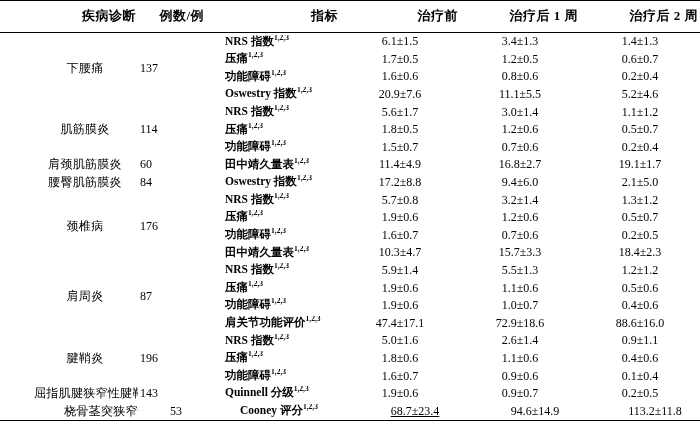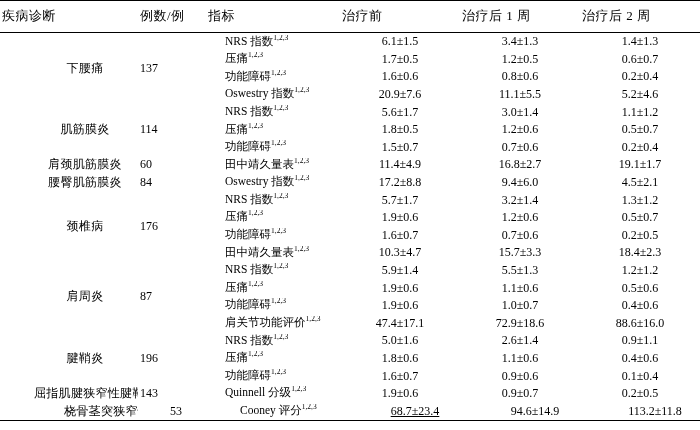--- a/index.html
+++ b/index.html
@@ -28,24 +28,24 @@
     font-size: 11.5px;
   }
   table.data col.c0 { width: 138px; }
   table.data col.c1 { width: 68px; }
   table.data col.c2 { width: 134px; }
   table.data col.c3 { width: 120px; }
   table.data col.c4 { width: 120px; }
   table.data col.c5 { width: 120px; }
 
   thead th {
-    font-weight: normal;
+    font-weight: bold;
     font-size: 13px;
     padding: 6px 2px 7px 2px;
-    text-align: left;
+    text-align: right;
     border-top: 1.6px solid #000;
     border-bottom: 1.1px solid #000;
     vertical-align: middle;
     letter-spacing: 0.5px;
   }
   tbody td {
     padding: 0;
     vertical-align: middle;
     line-height: 1.0;
     height: 17.6px;
@@ -67,20 +67,21 @@
     font-size: 12px;
     letter-spacing: 0.3px;
     margin-left: 32px;
   }
   .nhao {
     font-size: 12px;
   }
   .metric-wrap {
     display: block;
     text-align: center;
+    font-weight: bold;
   }
   .metric-inner {
     display: inline-block;
     text-align: left;
     min-width: 96px;
   }
   .val {
     font-size: 12px;
     text-align: center;
     font-family: "Liberation Serif", "DejaVu Serif", serif;
@@ -258,35 +259,35 @@
           <td>
             <span class="cell-inner metric-wrap"><span class="metric-inner">Oswestry 指数<sup>1,2,3</sup></span></span>
           </td>
           <td>
             <span class="cell-inner val">17.2±8.8</span>
           </td>
           <td>
             <span class="cell-inner val">9.4±6.0</span>
           </td>
           <td>
-            <span class="cell-inner val">4.5±2.1</span>
+            <span class="cell-inner val">2.1±5.0</span>
           </td>
         </tr>
         <tr>
           <td class="disease-cell" rowspan="4">
             <span class="cell-inner disease">颈椎病</span>
           </td>
           <td class="disease-cell" rowspan="4">
             <span class="cell-inner nhao">176</span>
           </td>
           <td>
             <span class="cell-inner metric-wrap"><span class="metric-inner">NRS 指数<sup>1,2,3</sup></span></span>
           </td>
           <td>
-            <span class="cell-inner val">5.7±1.7</span>
+            <span class="cell-inner val">5.7±0.8</span>
           </td>
           <td>
             <span class="cell-inner val">3.2±1.4</span>
           </td>
           <td>
             <span class="cell-inner val">1.3±1.2</span>
           </td>
         </tr>
         <tr>
           <td>

